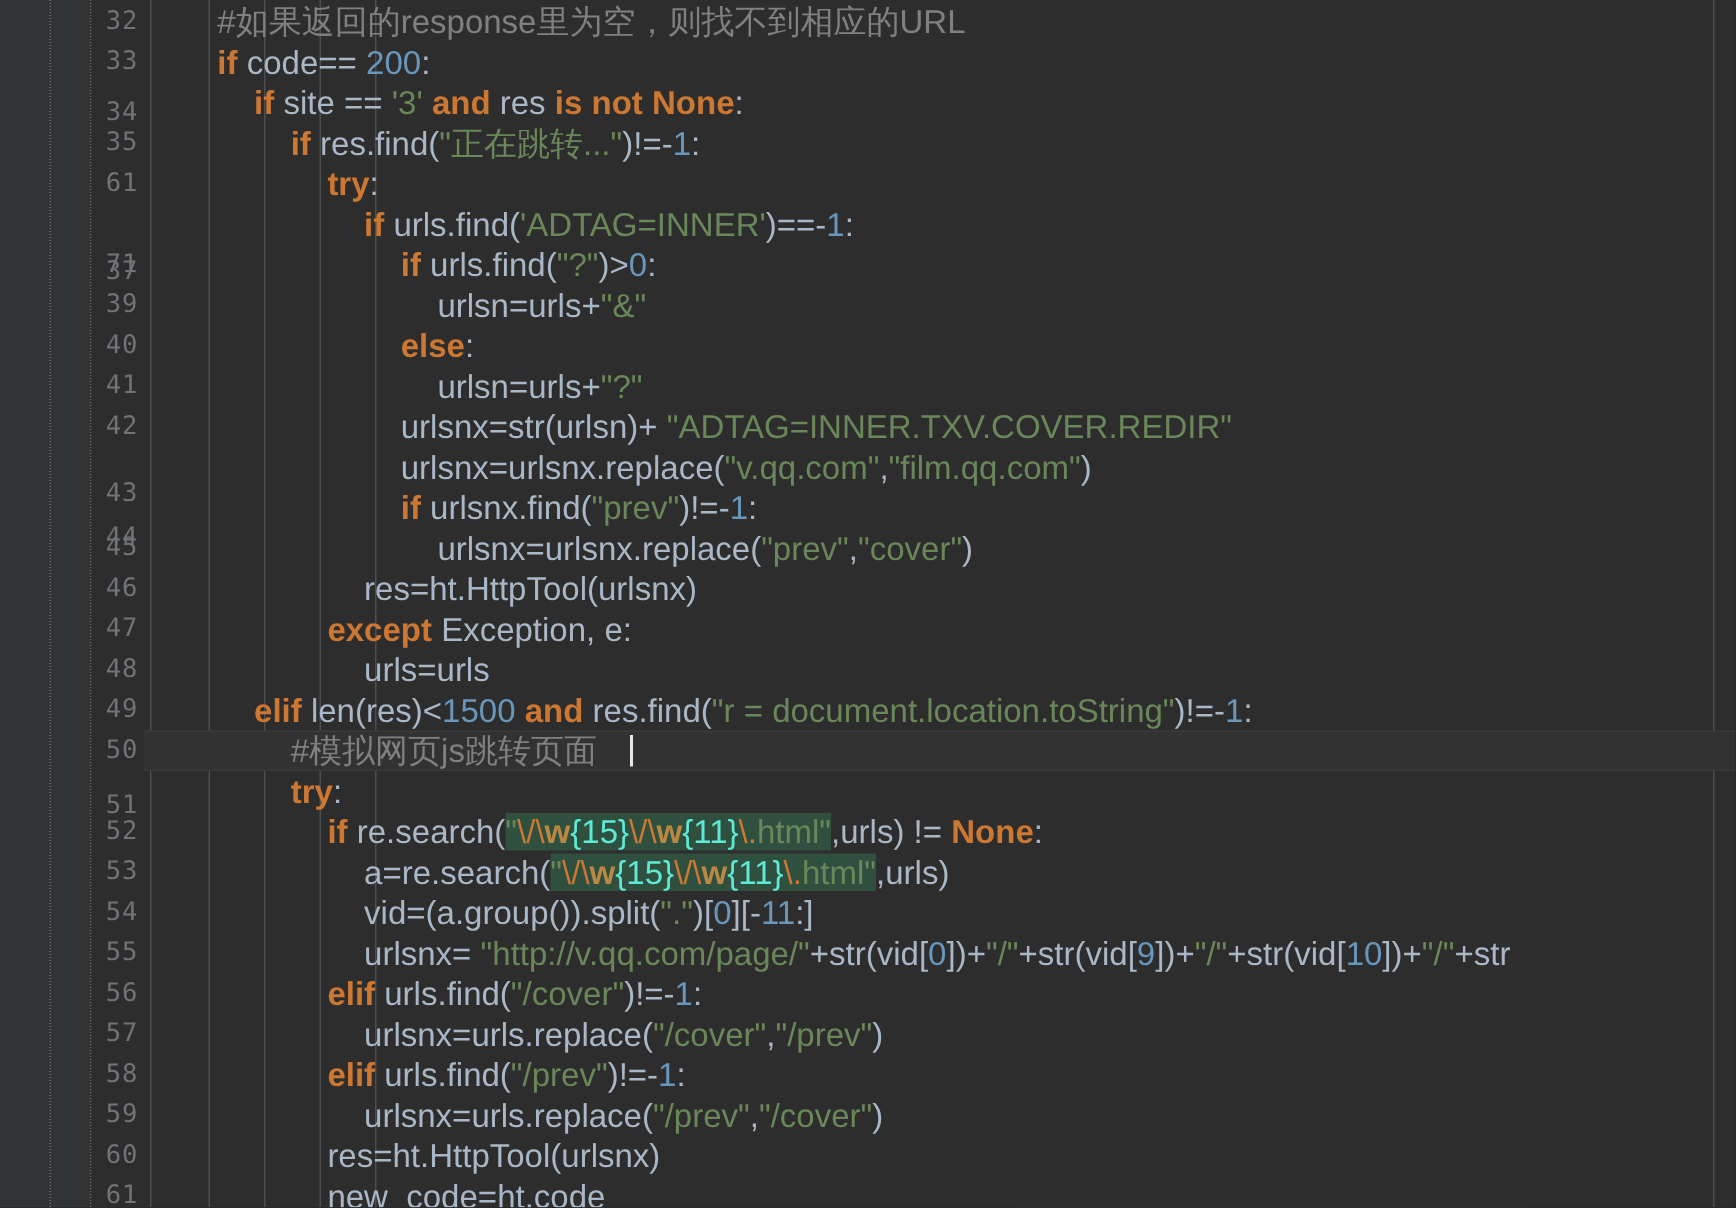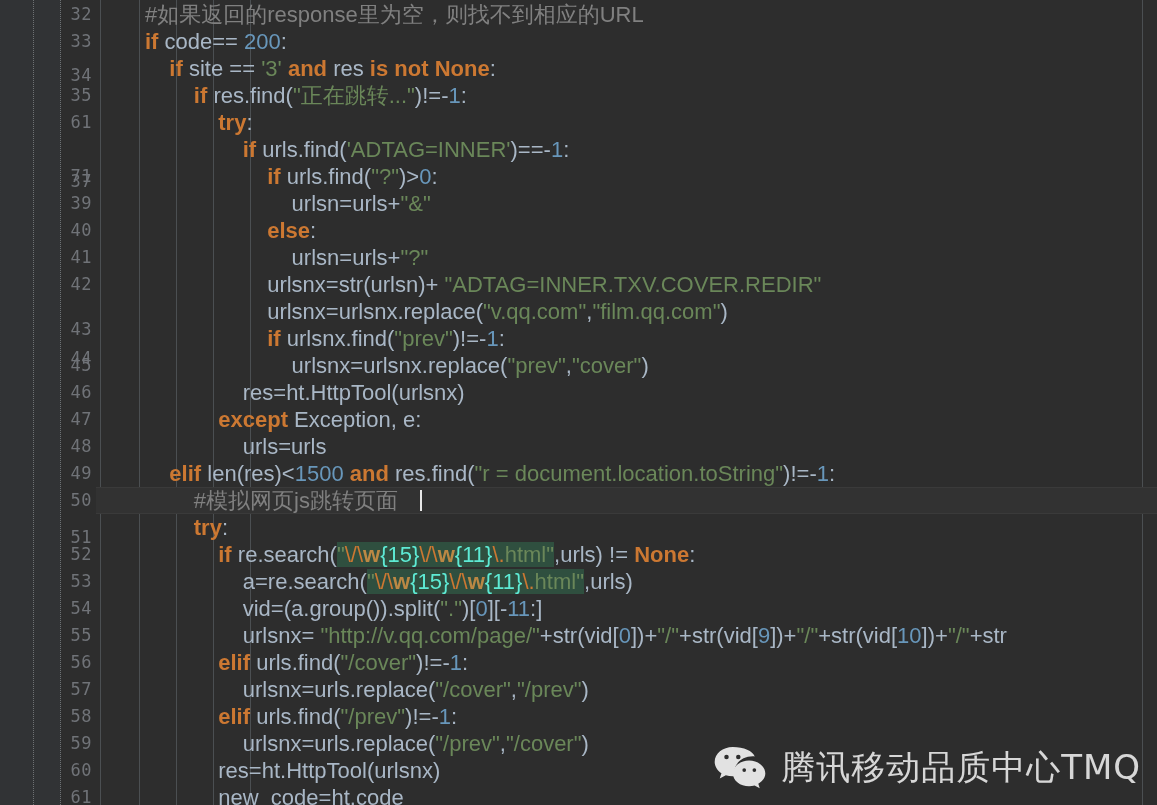--- a/index.html
+++ b/index.html
@@ -240,24 +240,13 @@
         <div class="code-line" style="top: 622px; left: 0px;">                        <span class="plain">urlsnx</span><span class="op">=</span><span class="op"> </span><span class="str">"http://v.qq.com/page/"</span><span class="op">+</span><span class="plain">str</span><span class="op">(</span><span class="plain">vid</span><span class="op">[</span><span class="num">0</span><span class="op">]</span><span class="op">)</span><span class="op">+</span><span class="str">"/"</span><span class="op">+</span><span class="plain">str</span><span class="op">(</span><span class="plain">vid</span><span class="op">[</span><span class="num">9</span><span class="op">]</span><span class="op">)</span><span class="op">+</span><span class="str">"/"</span><span class="op">+</span><span class="plain">str</span><span class="op">(</span><span class="plain">vid</span><span class="op">[</span><span class="num">10</span><span class="op">]</span><span class="op">)</span><span class="op">+</span><span class="str">"/"</span><span class="op">+</span><span class="plain">str</span></div>
         <div class="code-line" style="top: 649px; left: 0px;">                    <span class="kw" style="font-weight:bold">elif</span><span class="op"> </span><span class="plain">urls</span><span class="op">.</span><span class="plain">find</span><span class="op">(</span><span class="str">"/cover"</span><span class="op">)</span><span class="op">!</span><span class="op">=</span><span class="op">-</span><span class="num">1</span><span class="op">:</span></div>
         <div class="code-line" style="top: 676px; left: 0px;">                        <span class="plain">urlsnx</span><span class="op">=</span><span class="plain">urls</span><span class="op">.</span><span class="plain">replace</span><span class="op">(</span><span class="str">"/cover"</span><span class="op">,</span><span class="str">"/prev"</span><span class="op">)</span></div>
         <div class="code-line" style="top: 703px; left: 0px;">                    <span class="kw" style="font-weight:bold">elif</span><span class="op"> </span><span class="plain">urls</span><span class="op">.</span><span class="plain">find</span><span class="op">(</span><span class="str">"/prev"</span><span class="op">)</span><span class="op">!</span><span class="op">=</span><span class="op">-</span><span class="num">1</span><span class="op">:</span></div>
         <div class="code-line" style="top: 730px; left: 0px;">                        <span class="plain">urlsnx</span><span class="op">=</span><span class="plain">urls</span><span class="op">.</span><span class="plain">replace</span><span class="op">(</span><span class="str">"/prev"</span><span class="op">,</span><span class="str">"/cover"</span><span class="op">)</span></div>
         <div class="code-line" style="top: 757px; left: 0px;">                    <span class="plain">res</span><span class="op">=</span><span class="plain">ht</span><span class="op">.</span><span class="plain">HttpTool</span><span class="op">(</span><span class="plain">urlsnx</span><span class="op">)</span></div>
         <div class="code-line" style="top: 784px; left: 0px;">                    <span class="plain">new_code</span><span class="op">=</span><span class="plain">ht</span><span class="op">.</span><span class="plain">code</span></div>
       </div>
   </div>
 
-  <div id="watermark">
-    <svg id="wechat-logo" viewBox="0 0 64 54">
-      <path fill="#f2f2f2" d="M23.5 2C11.6 2 2 9.9 2 19.6c0 5.5 3.1 10.4 8 13.6l-2 6.3 7.2-3.8c2.6.8 5.4 1.2 8.3 1.2.9 0 1.8 0 2.7-.1-.6-1.7-.9-3.4-.9-5.3 0-10.1 9.8-18.3 21.9-18.3.8 0 1.5 0 2.3.1C47.2 6.8 36.5 2 23.5 2z"></path>
-      <circle cx="16" cy="14" r="2.7" fill="#2d2d2d"></circle>
-      <circle cx="30" cy="14" r="2.7" fill="#2d2d2d"></circle>
-      <path fill="#f2f2f2" d="M62 33.4C62 25 53.4 18.2 42.8 18.2S23.6 25 23.6 33.4c0 8.4 8.6 15.2 19.2 15.2 2.3 0 4.5-.3 6.5-.9l6.1 3.2-1.7-5.3c4.9-2.8 8.3-7.3 8.3-12.2z"></path>
-      <circle cx="37" cy="29.5" r="2.2" fill="#2d2d2d"></circle>
-      <circle cx="49" cy="29.5" r="2.2" fill="#2d2d2d"></circle>
-    </svg>
-    <span id="watermark-text">腾讯移动品质中心TMQ</span>
-  </div>
 </div>
 
 </body></html>

